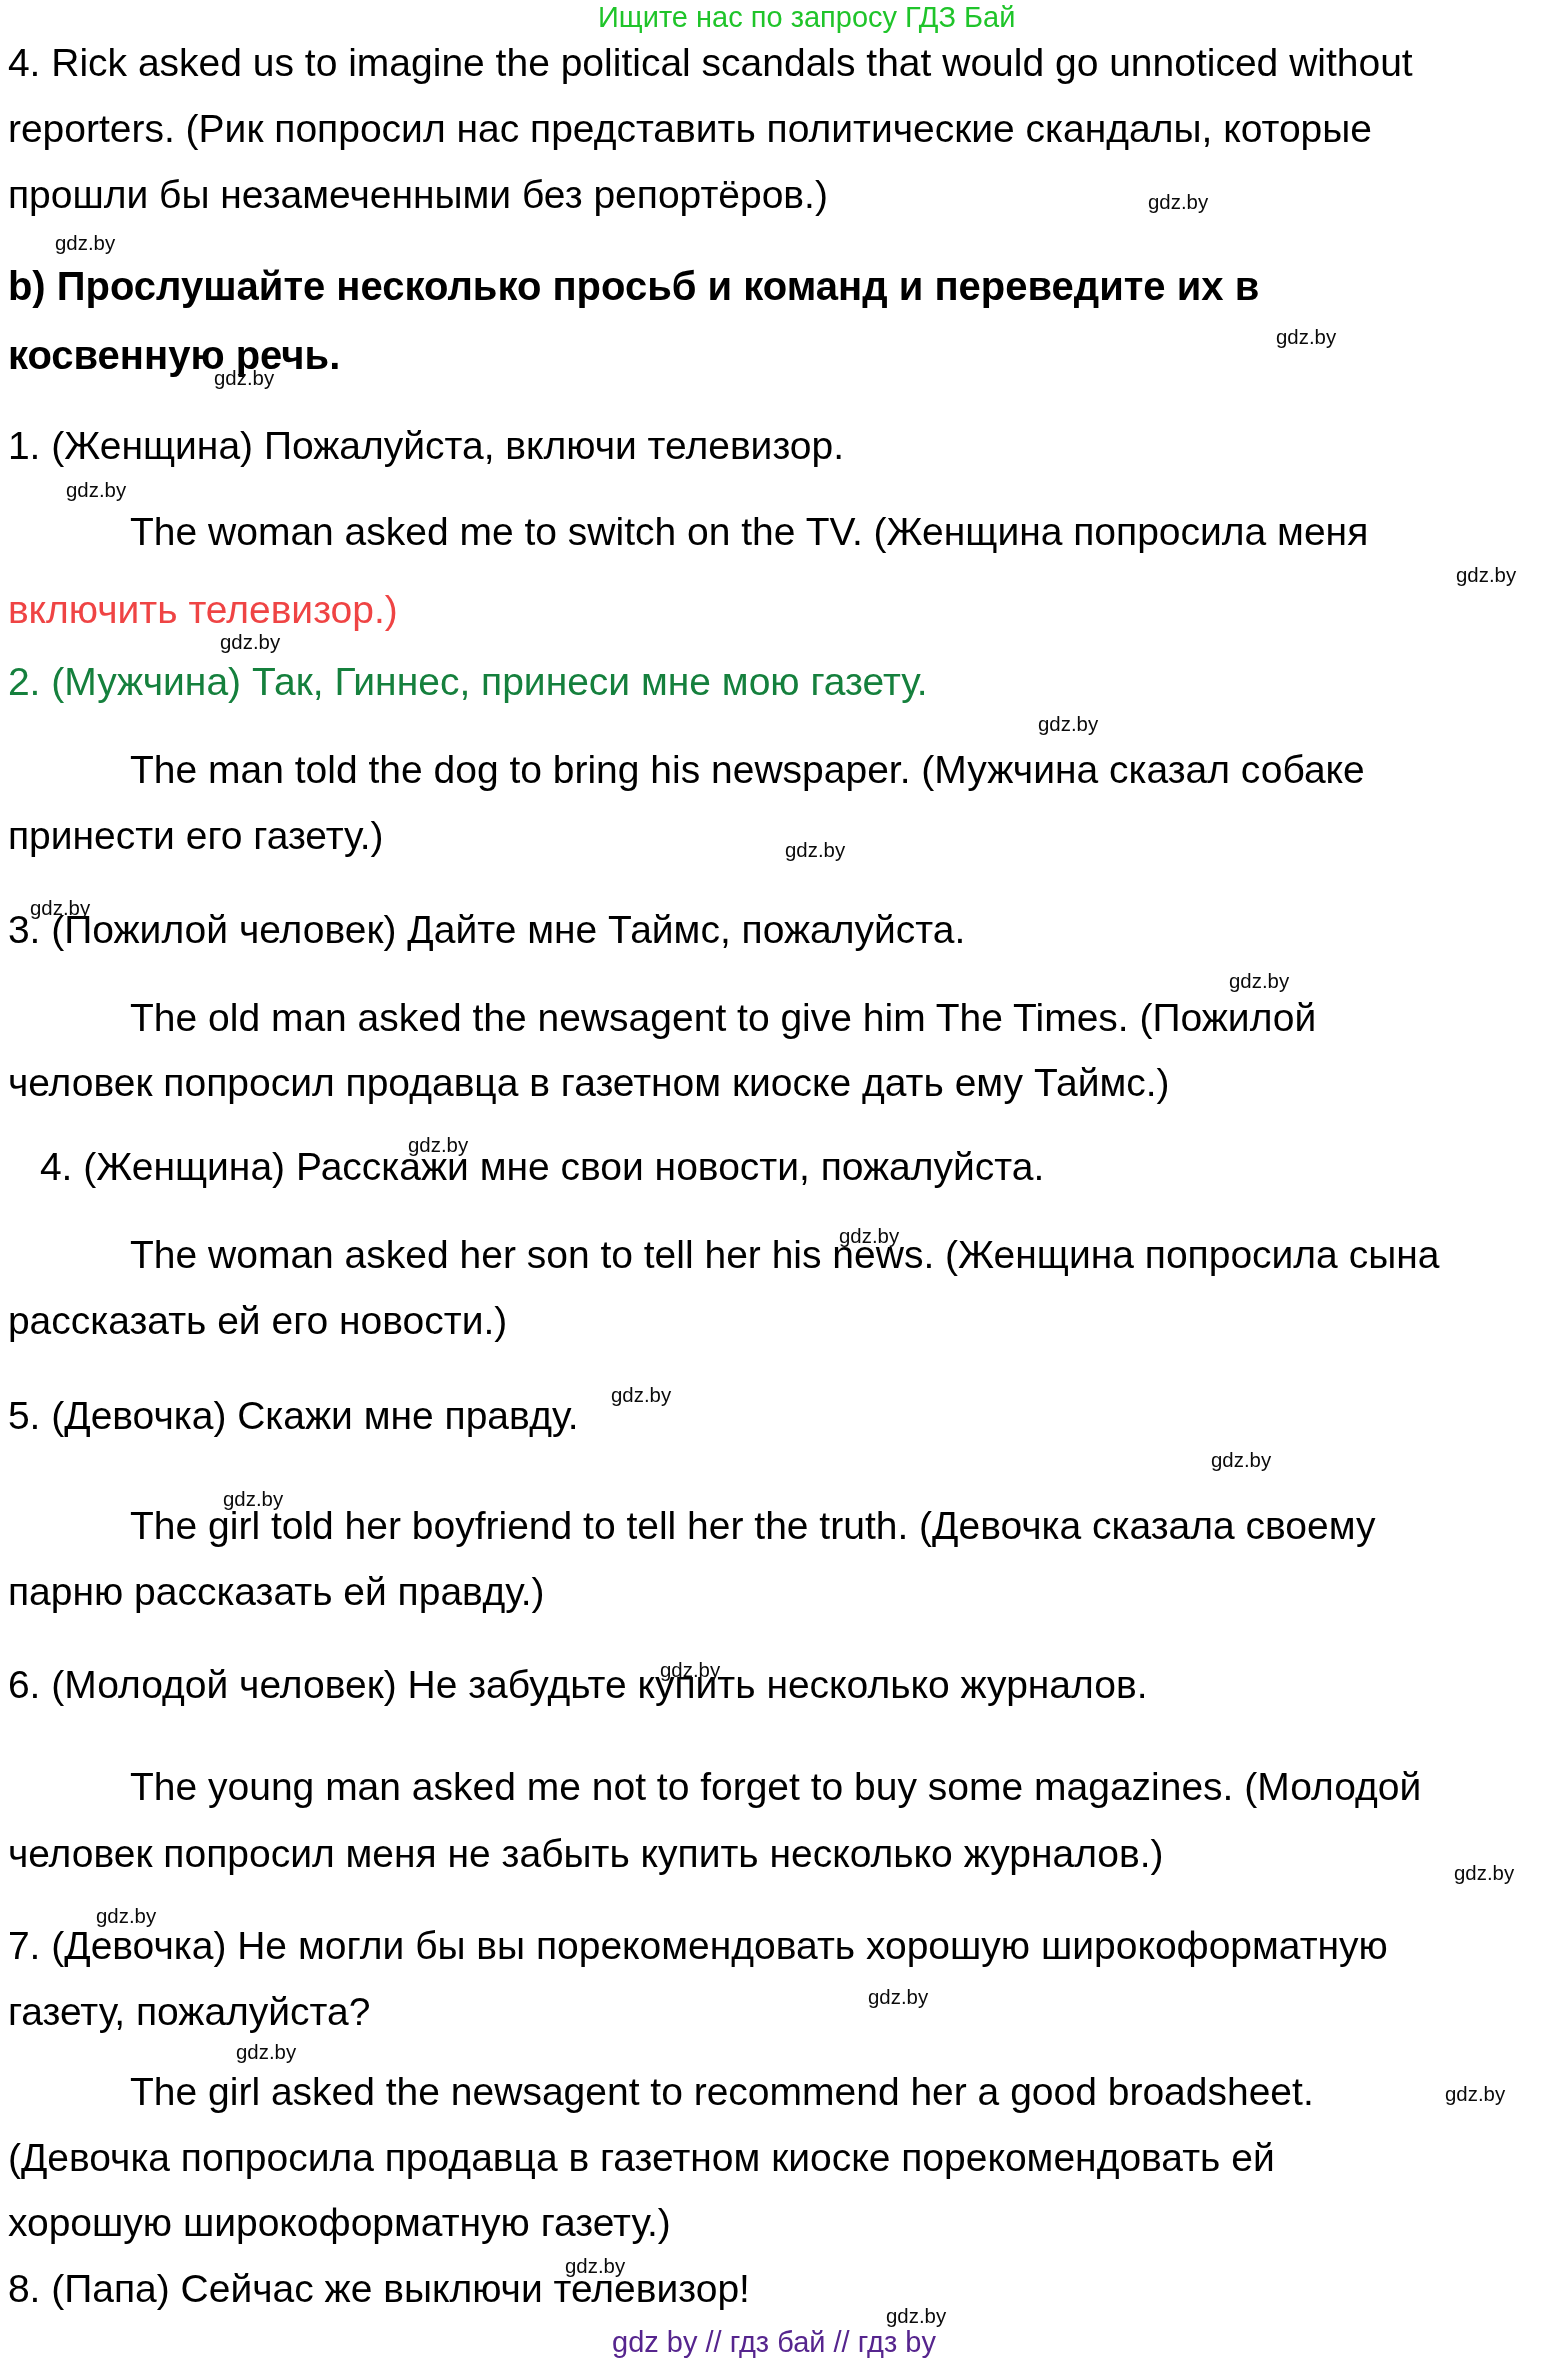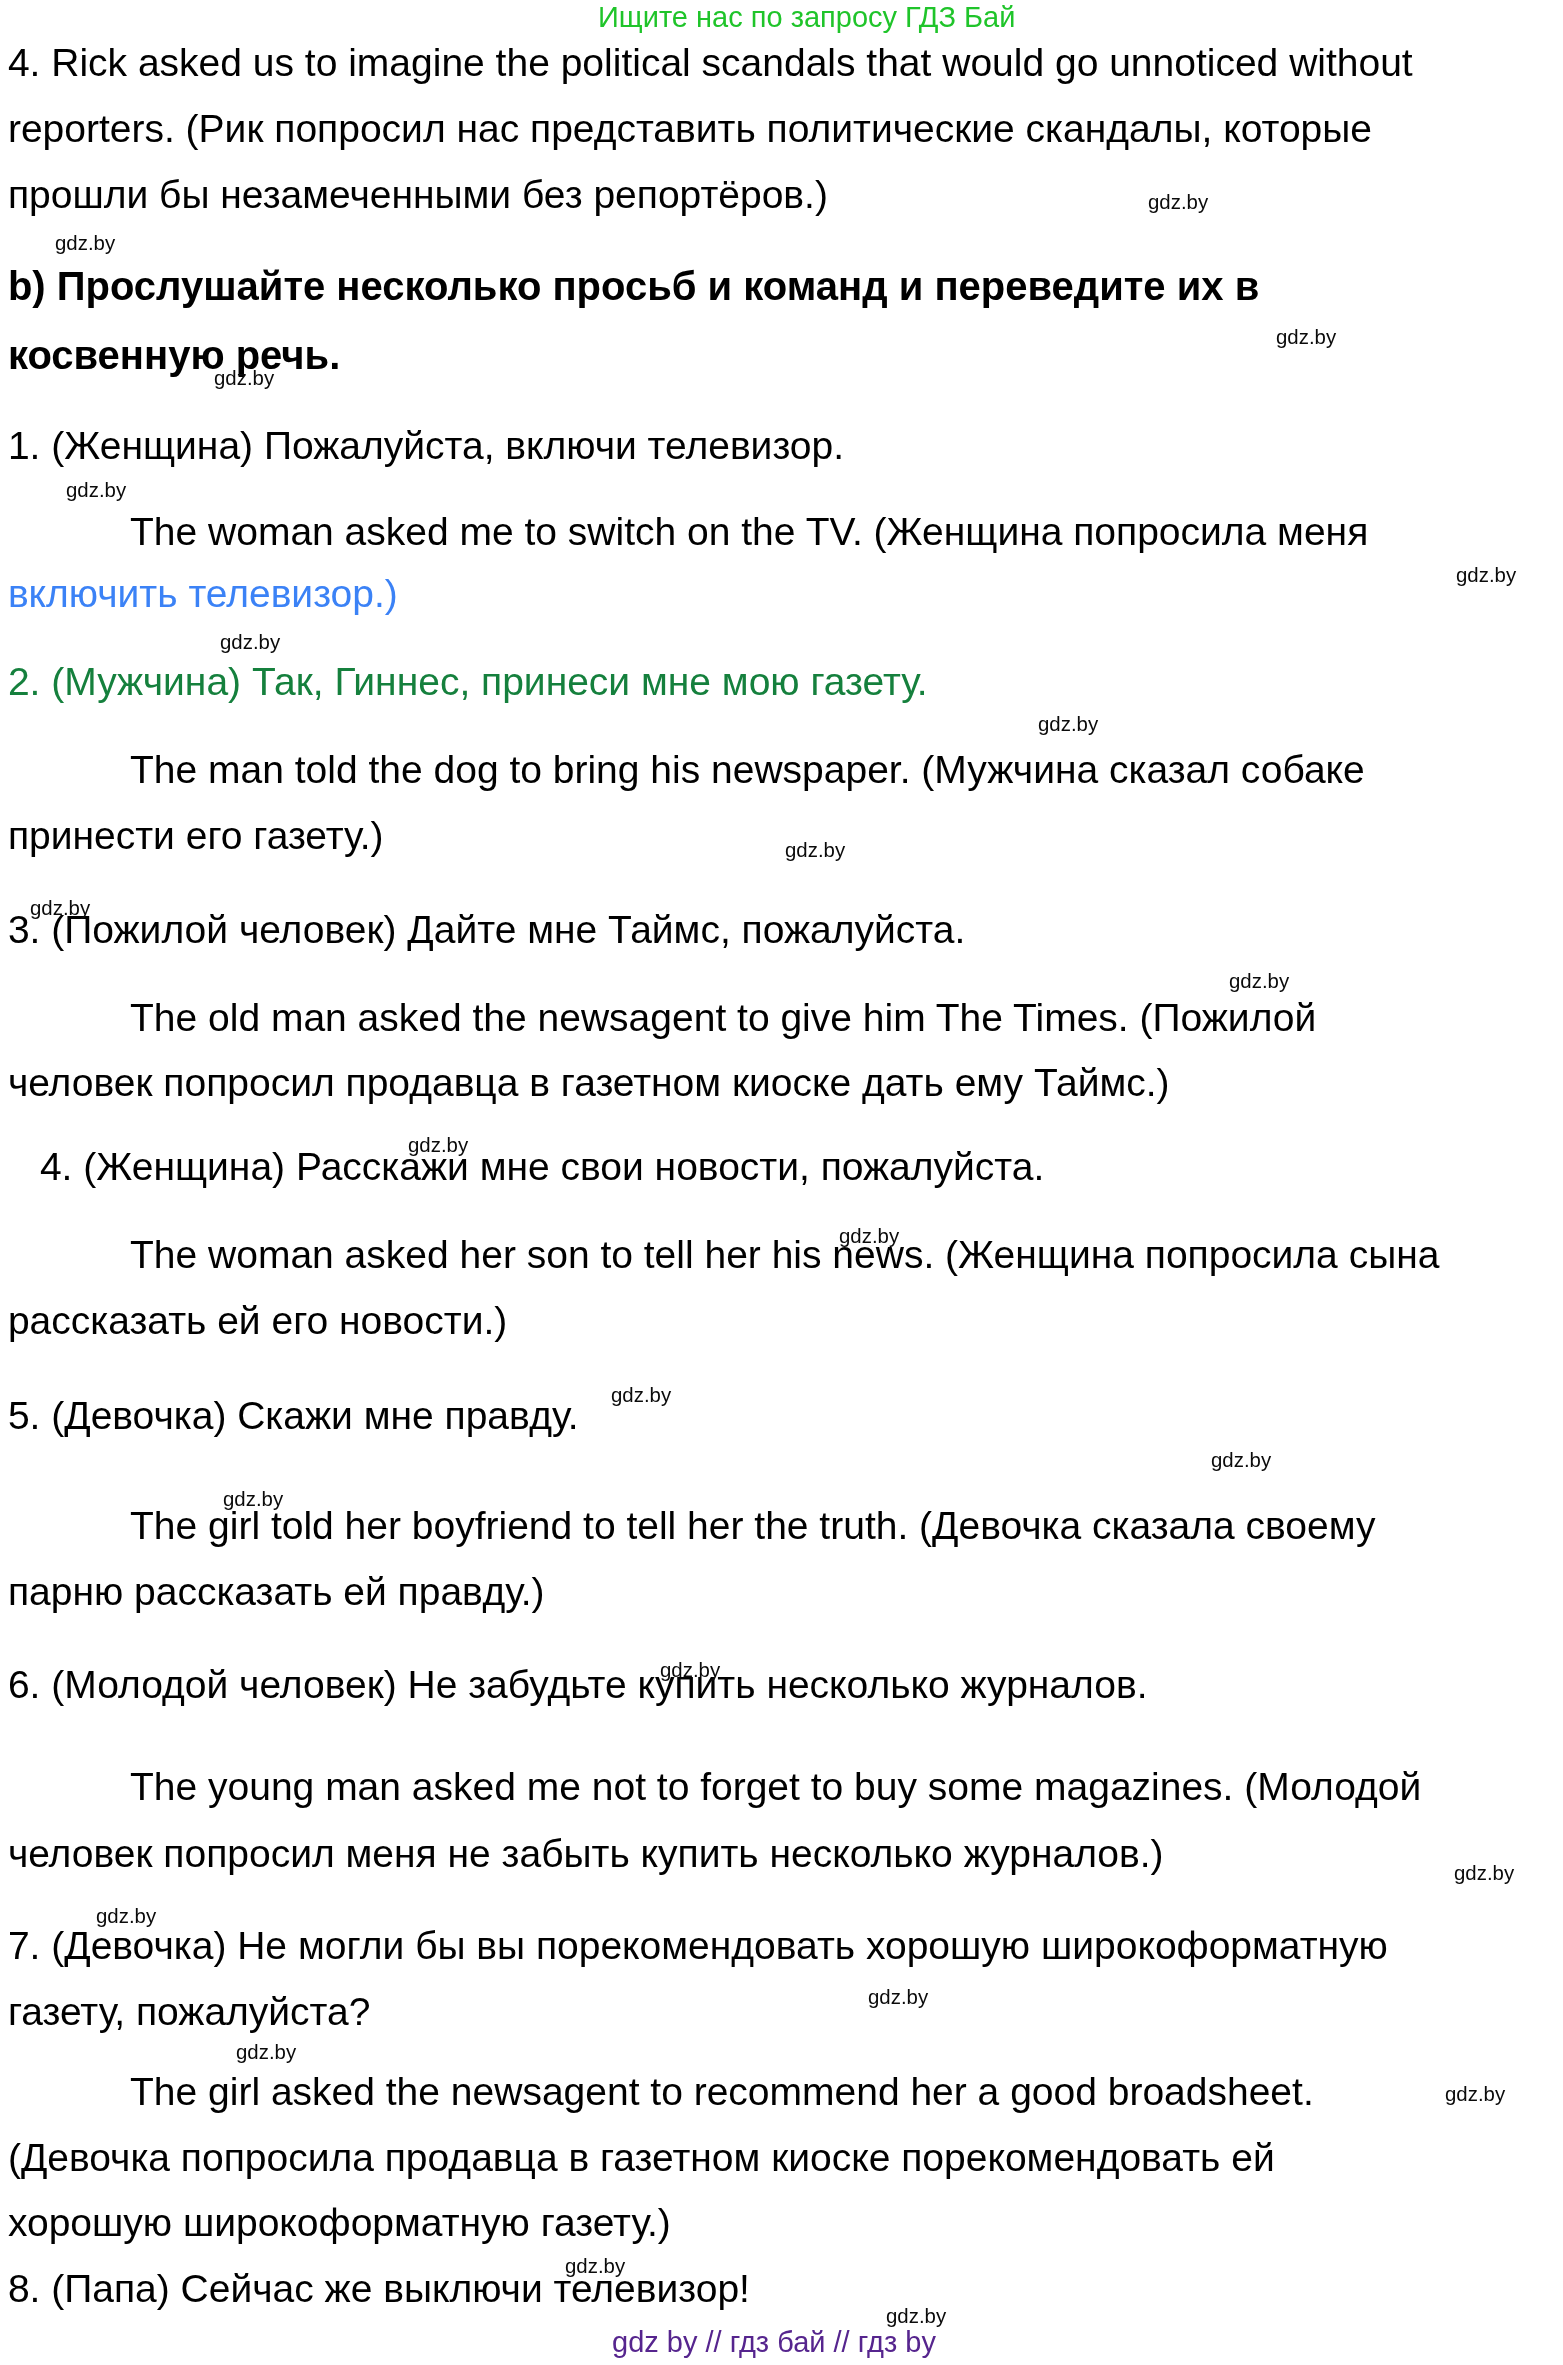--- a/index.html
+++ b/index.html
@@ -44,21 +44,21 @@
   <div id="banner-top" class="banner" style="color: rgb(31, 196, 42);">Ищите нас по запросу ГДЗ Бай</div>
 
   <div id="doc-lines">
       <div class="line" style="left: 7.9px; top: 41px; color: rgb(0, 0, 0);">4. Rick asked us to imagine the political scandals that would go unnoticed without</div>
       <div class="line" style="left: 7.9px; top: 107px; color: rgb(0, 0, 0);">reporters. (Рик попросил нас представить политические скандалы, которые</div>
       <div class="line" style="left: 7.9px; top: 173px; color: rgb(0, 0, 0);">прошли бы незамеченными без репортёров.)</div>
       <div class="line bold" style="left: 7.9px; top: 264px; color: rgb(0, 0, 0);">b) Прослушайте несколько просьб и команд и переведите их в</div>
       <div class="line bold" style="left: 7.9px; top: 333px; color: rgb(0, 0, 0);">косвенную речь.</div>
       <div class="line" style="left: 7.9px; top: 424px; color: rgb(0, 0, 0);">1. (Женщина) Пожалуйста, включи телевизор.</div>
       <div class="line" style="left: 130px; top: 510px; color: rgb(0, 0, 0);">The woman asked me to switch on the TV. (Женщина попросила меня</div>
-      <div class="line" style="left: 7.9px; top: 572px; color: #3b82f6;">включить телевизор.)</div>
+      <div class="line" style="left: 7.9px; top: 588px; color: #ef4444;">включить телевизор.)</div>
       <div class="line" style="left: 7.9px; top: 660px; color: #15803d;">2. (Мужчина) Так, Гиннес, принеси мне мою газету.</div>
       <div class="line" style="left: 130px; top: 748px; color: rgb(0, 0, 0);">The man told the dog to bring his newspaper. (Мужчина сказал собаке</div>
       <div class="line" style="left: 7.9px; top: 814px; color: rgb(0, 0, 0);">принести его газету.)</div>
       <div class="line" style="left: 7.9px; top: 908px; color: rgb(0, 0, 0);">3. (Пожилой человек) Дайте мне Таймс, пожалуйста.</div>
       <div class="line" style="left: 130px; top: 996px; color: rgb(0, 0, 0);">The old man asked the newsagent to give him The Times. (Пожилой</div>
       <div class="line" style="left: 7.9px; top: 1061px; color: rgb(0, 0, 0);">человек попросил продавца в газетном киоске дать ему Таймс.)</div>
       <div class="line" style="left: 7.9px; top: 1145px; color: rgb(0, 0, 0); margin-left: 32px;">4. (Женщина) Расскажи мне свои новости, пожалуйста.</div>
       <div class="line" style="left: 130px; top: 1233px; color: rgb(0, 0, 0);">The woman asked her son to tell her his news. (Женщина попросила сына</div>
       <div class="line" style="left: 7.9px; top: 1299px; color: rgb(0, 0, 0);">рассказать ей его новости.)</div>
       <div class="line" style="left: 7.9px; top: 1394px; color: rgb(0, 0, 0);">5. (Девочка) Скажи мне правду.</div>

